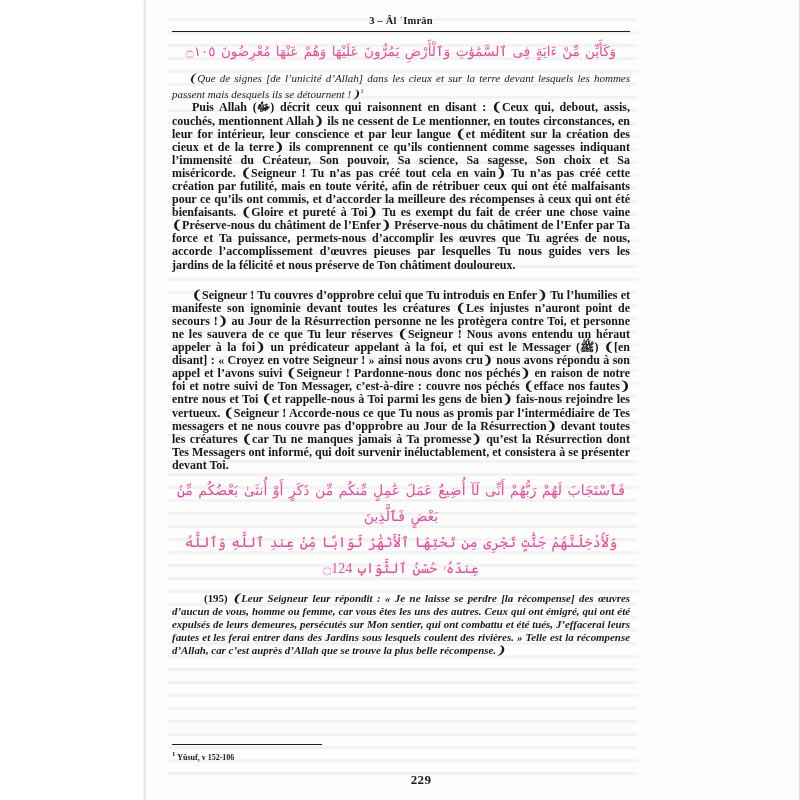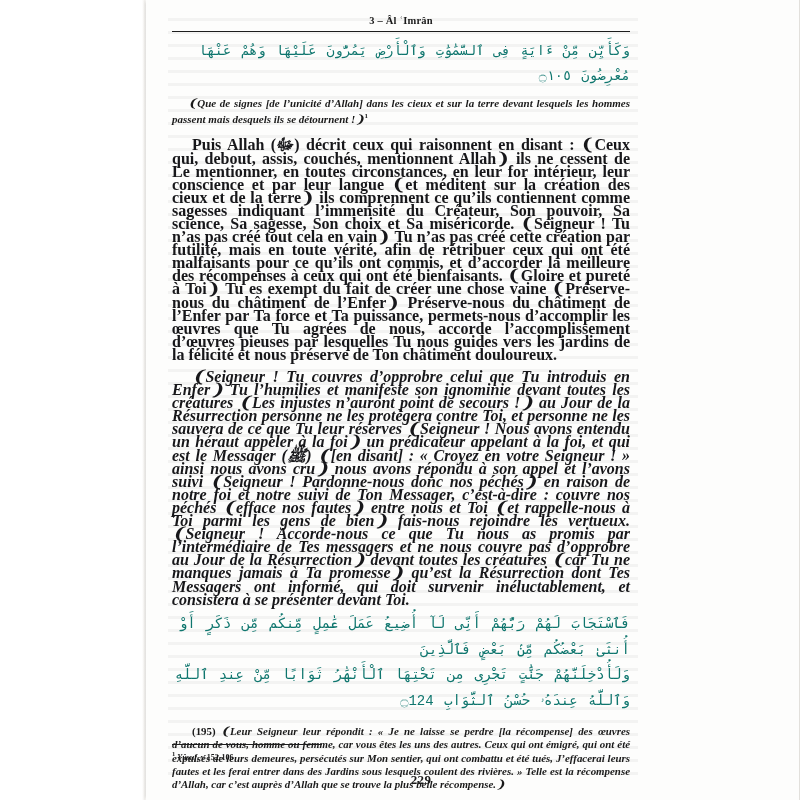--- a/index.html
+++ b/index.html
@@ -49,74 +49,74 @@
     letter-spacing:.2px;
     padding-top:15px;
   }
   .rule{
     border-top:1.4px solid #1d1d1d;
     margin-top:5px;
   }
 
   
   .ayah{
-    direction:rtl;text-align:right;
-    font-family:Liberation Mono, monospace;
+    direction:rtl;text-align:center;
+    font-family:Liberation Serif, serif;
     font-size:14px;line-height:1.85;
-    color:#0f766e;
+    color:#ec4899;
     letter-spacing:.2px;
     word-spacing:2px;
   }
   .ayah.top{ margin-top:8px; font-size:13.5px;}
   .ayah.block{ margin:0; }
   .ayah-block{ margin:6px 0 10px; }
 
   
   p.body{
     margin:0 0 0 0;
-    font-size:16px;
+    font-size:12px;
     line-height:13.1px;
     text-align:justify;
     text-justify:inter-word;
     hyphens:none;
     font-weight:700;
     color:#17171a;
   }
-  p.body + p.body{ margin-top:9px;font-style:italic; }
+  p.body + p.body{ margin-top:17px; }
   .indent{ text-indent:20px; }
 
   .trans-open{
     font-size:11px;line-height:13.4px;
-    font-style:italic;font-weight:700;
+    font-style:italic;font-weight:400;
     text-align:justify;
-    margin:7px 0 12px 0;
+    margin:7px 0 0 0;
     text-indent:16px;
   }
   sup.fn{ font-size:7px;font-style:normal;vertical-align:super; }
 
   .verse-trans{
     font-size:10.9px;line-height:13.2px;
     font-style:italic;font-weight:700;
     text-align:justify;
     margin:8px 0 0 0;
     text-indent:20px;
   }
-  .verse-trans .vnum{ font-style:normal; }
+  .verse-trans .vnum{ font-style:normal;margin-left:12px; }
 
   
   .fnrule{
     position:absolute;left:172px;top:744px;width:150px;
     border-top:1.1px solid #1d1d1d;
   }
   .footnote{
     position:absolute;left:172px;top:748px;width:300px;
     font-size:8px;line-height:11px;font-weight:700;
   }
   .footnote .mark{ vertical-align:super;font-size:6.5px;margin-right:2px; }
-  .footnote .src{ font-style:italic; }
+  .footnote .src{ }
 
   .folio{
     position:absolute;left:5px;top:772px;width:800px;
     text-align:center;
     font-size:13px;font-weight:700;letter-spacing:.3px;
   }
   
   .folio span{ position:relative;left:16px; }
 </style>
 </head>

